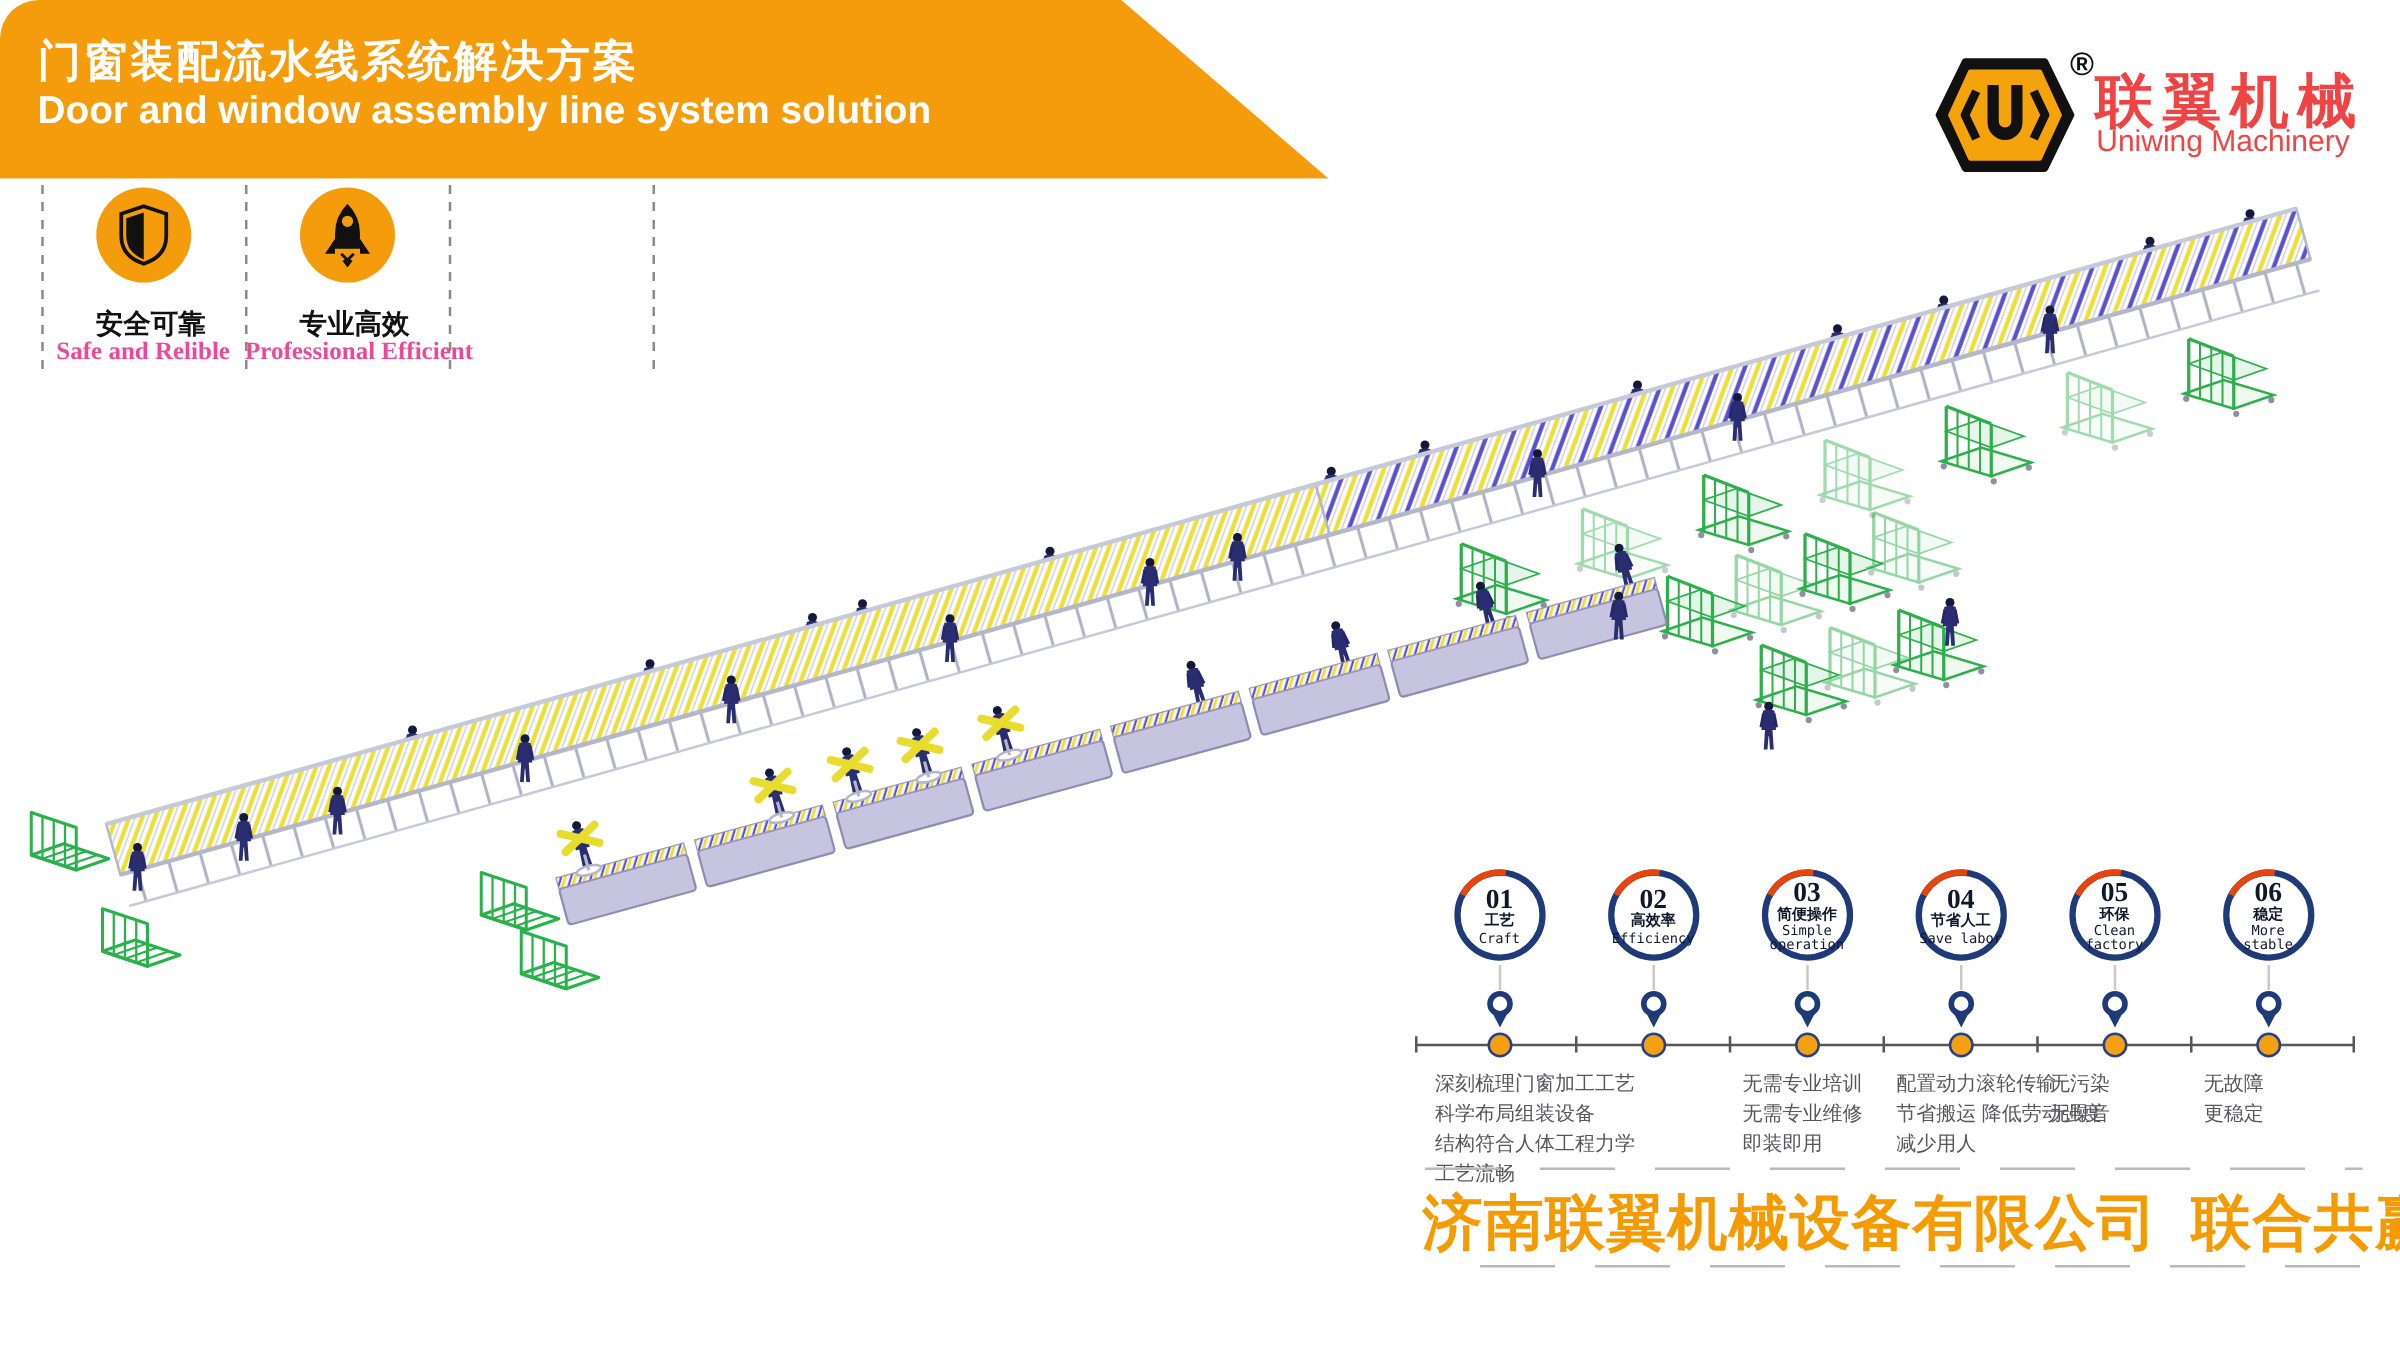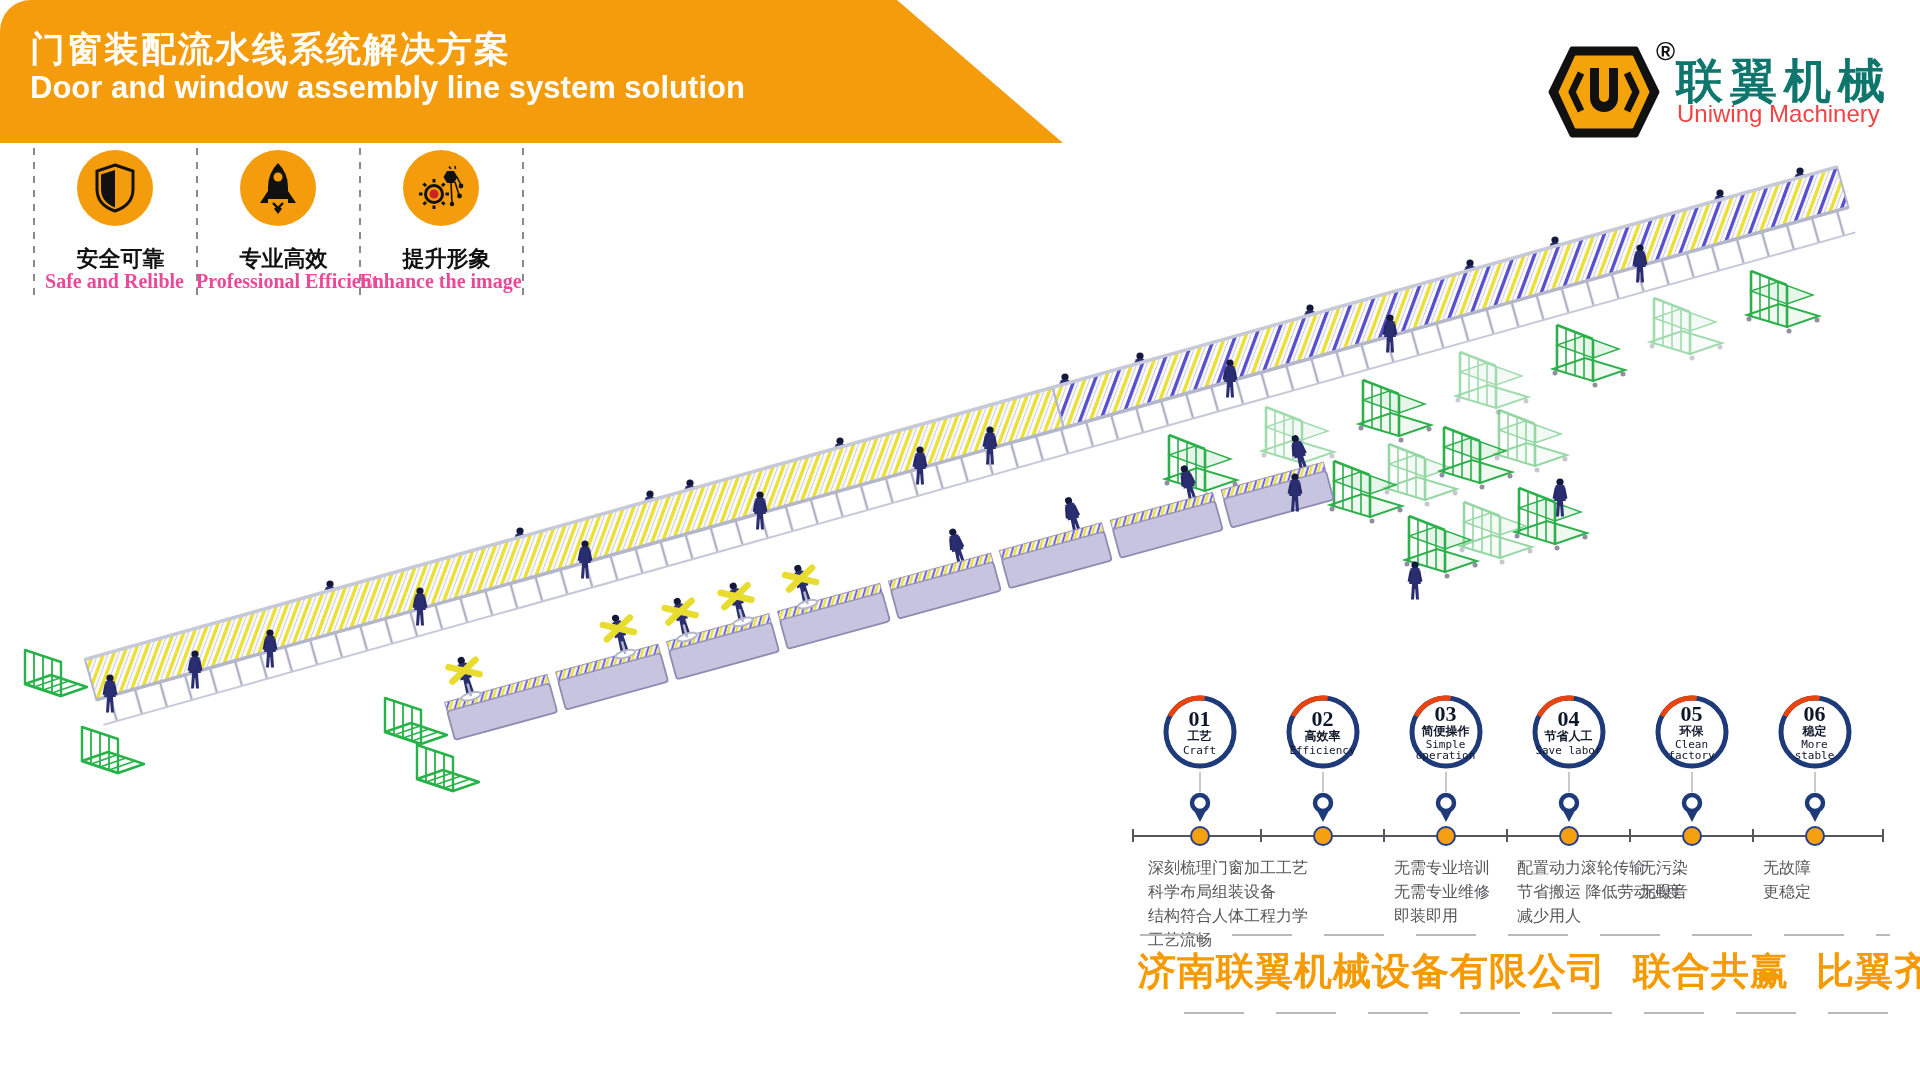--- a/index.html
+++ b/index.html
@@ -7,21 +7,21 @@
          font-family:"Liberation Sans","DejaVu Sans",sans-serif;border-radius:31px;}
   
   .banner{position:absolute;left:0;top:0;width:1100px;height:143px;background:#F59C0D;
           clip-path:polygon(0 0,897px 0,1063px 100%,0 100%);}
   .banner .zh{position:absolute;left:30px;top:26px;font-size:35px;font-weight:bold;color:#fff;letter-spacing:2px;}
   .banner .en{position:absolute;left:30px;top:70px;font-size:31px;font-weight:bold;color:#fff;}
   
   .logo{position:absolute;left:1548px;top:38px;width:360px;height:105px;}
   .logo .hex{position:absolute;left:0;top:8px;}
   .logo .reg{position:absolute;left:108px;top:-2px;font-size:26px;font-weight:bold;color:#111;}
-  .logo .zh{position:absolute;left:128px;top:12px;font-size:47px;font-weight:bold;color:#0f766e;letter-spacing:7px;white-space:nowrap;text-align:center;}
+  .logo .zh{position:absolute;left:128px;top:12px;font-size:47px;font-weight:bold;color:#ef4444;letter-spacing:7px;white-space:nowrap;text-align:center;}
   .logo .en{position:absolute;left:129px;top:62px;font-size:24px;font-weight:normal;color:#ef4444;white-space:nowrap;}
   
   .features{position:absolute;left:33px;top:148px;display:flex;}
   .feature{position:relative;width:163px;height:152px;text-align:center;}
   .vdash{position:absolute;top:0;bottom:0;width:2px;
          background:repeating-linear-gradient(180deg,#8a8a8a 0 7px,transparent 7px 14px);}
   .feature .circ{position:absolute;left:50%;top:2px;transform:translateX(-50%);
                  width:76px;height:76px;border-radius:50%;background:#F59C0D;
                  display:flex;align-items:center;justify-content:center;}
   .feature .zh{position:absolute;left:12px;right:0;top:96px;font-size:22px;font-weight:bold;color:#111;
@@ -48,21 +48,21 @@
        background:#F5A011;border:2px solid #26408C;box-sizing:border-box;}
   .dl-box{position:absolute;top:164px;left:10px;width:250px;color:#57575A;font-size:16px;line-height:1.5;text-align:left;}
   .dl{display:block;white-space:nowrap;}
   .dl:empty{display:none;}
   
   .footer{position:absolute;left:1138px;top:934px;width:760px;height:90px;}
   .fdash{position:absolute;height:2px;background:repeating-linear-gradient(90deg,#b9b9b9 0 60px,transparent 60px 92px);}
   .fdash.t{left:2px;right:8px;top:0;}
   .fdash.b{left:46px;right:0;top:78px;}
   .ftext{position:absolute;left:0;top:12px;width:100%;display:flex;justify-content:space-between;
-         color:#F59A00;font-weight:bold;font-size:38px;letter-spacing:1px;white-space:nowrap;gap:27px;}
+         color:#F59A00;font-weight:bold;font-size:48px;letter-spacing:1px;white-space:nowrap;gap:27px;}
 </style>
 </head>
 <body>
 
 <div id="stage">
 
   <div class="banner">
     <div class="zh">门窗装配流水线系统解决方案</div>
     <div class="en">Door and window assembly line system solution</div>
   </div>
@@ -102,41 +102,20 @@
           <circle cx="20" cy="16" r="4.5" fill="#F59C0D"></circle>
           <path d="M10,30 L2,42 L10,42 Z M30,30 L38,42 L30,42 Z" fill="#111"></path>
           <path d="M15,42 L20,47 L25,42 M17,47 L20,51 L23,47" fill="none" stroke="#111" stroke-width="2.4"></path>
         </svg>
       </div>
       <div class="zh">专业高效</div>
       <div class="en">Professional Efficient</div>
     </div>
     <span class="vdash" style="left:326px;"></span>
 
-    <div class="feature">
-      <div class="circ">
-        <svg width="46" height="46" viewBox="0 0 46 46">
-          <g stroke="#111" stroke-width="3" fill="none">
-            <circle cx="16" cy="29" r="8.5"></circle>
-            <path d="M16,17.5 V14 M16,40.5 V44 M4.5,29 H1 M27.5,29 H31 M8,21 L5.5,18.5 M24,21 L26.5,18.5 M8,37 L5.5,39.5 M24,37 L26.5,39.5"></path>
-          </g>
-          <circle cx="16" cy="29" r="4.5" fill="#C22"></circle>
-          <path d="M29,6 L36,6 L39.5,12 L36,18 L29,18 L25.5,12 Z" fill="#111"></path>
-          <g stroke="#111" stroke-width="1.6">
-            <path d="M39,12 L43,20 M37,17 L41,30 M33,18 L34,38"></path>
-          </g>
-          <circle cx="43" cy="21" r="2.4" fill="#111"></circle>
-          <circle cx="41.5" cy="31" r="2.4" fill="#111"></circle>
-          <circle cx="34" cy="39" r="2.2" fill="#111"></circle>
-          <path d="M31,1.5 L33,4 M37,1 L37.5,4" stroke="#111" stroke-width="1.6"></path>
-        </svg>
-      </div>
-      <div class="zh">提升形象</div>
-      <div class="en">Enhance the image</div>
-    </div>
     <span class="vdash" style="left:489px;"></span>
   </div>
 
   <svg class="illus" viewBox="0 140 1920 680" width="1920" height="680">
     <defs>
       <pattern id="prY" width="12" height="42" patternUnits="userSpaceOnUse" patternTransform="skewX(-36)">
         <rect width="12" height="42" fill="#fbfbfd"></rect>
         <rect x="2" width="4.2" height="42" fill="#ECE032"></rect>
         <rect x="9" width="1.2" height="42" fill="#c9cad9"></rect>
       </pattern>

